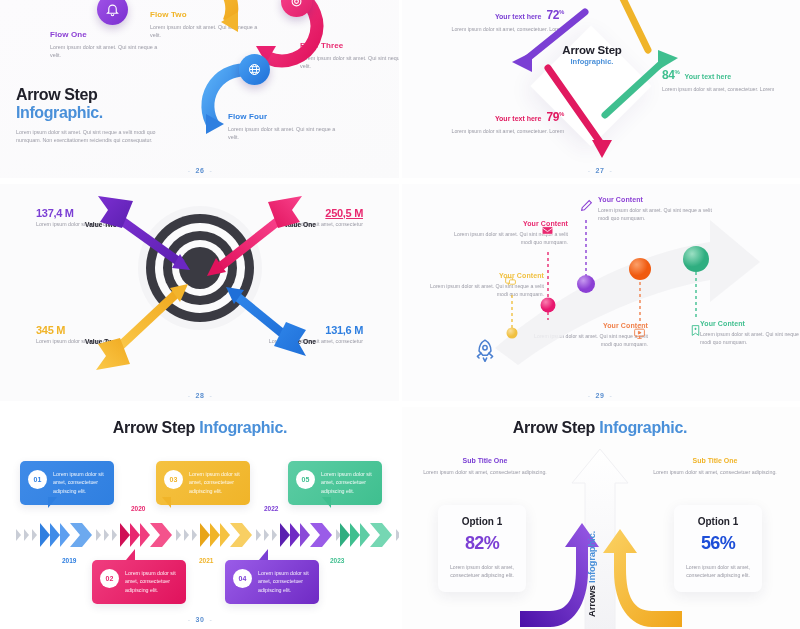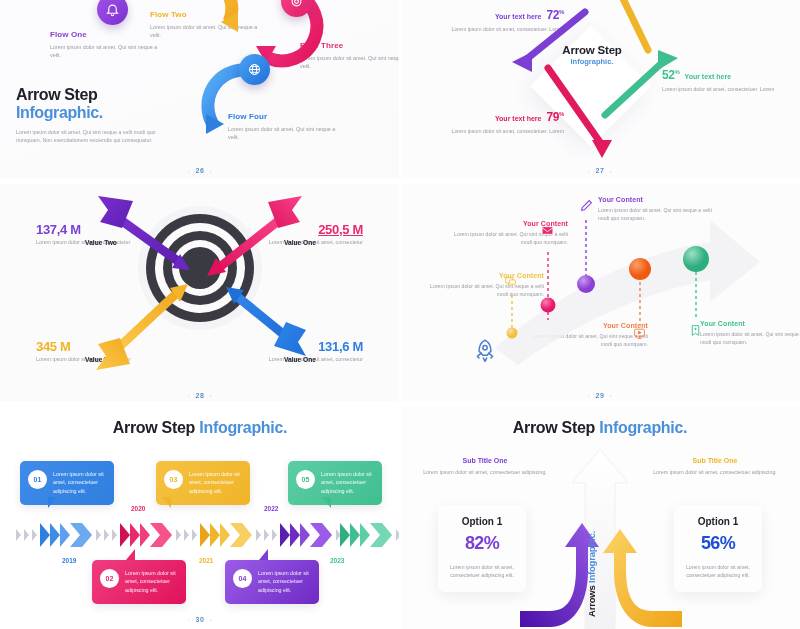--- a/index.html
+++ b/index.html
@@ -74,21 +74,21 @@
   .q27a .lbl,.q27a .pct{color:#7b3fd4;}
   .q27b{left:44px;top:110px;text-align:right;} .q27b .hd{justify-content:flex-end;}
   .q27b .lbl,.q27b .pct{color:#e1195f;}
   .q27c{left:262px;top:68px;text-align:left;}
   .q27c .lbl,.q27c .pct{color:#3fbf8f;}
   .arrsvg27{position:absolute;left:0;top:0;width:400px;height:180px;z-index:4;}
 
   
   .s28 .tgt{position:absolute;left:137px;top:25px;width:126px;height:126px;z-index:2;}
   .v{position:absolute;width:128px;}
-  .v .num{font-size:13px;font-weight:800;letter-spacing:-.3px;margin-bottom:2px;margin-top:15px;}
+  .v .num{font-size:11px;font-weight:800;letter-spacing:-.3px;margin-bottom:2px;}
   .v .sub{font-size:6.6px;font-weight:700;color:#20202a;margin-bottom:2px;}
   .v .bdy{font-size:5.3px;line-height:1.5;}
   .v28a{left:36px;top:27px;text-align:left;} .v28a .num{color:#7b3fd4;}
   .v28b{left:235px;top:27px;text-align:right;} .v28b .num{color:#e8286f;text-decoration:underline;}
   .v28c{left:36px;top:144px;text-align:left;} .v28c .num{color:#f0b429;}
   .v28d{left:235px;top:144px;text-align:right;} .v28d .num{color:#2f7fe0;}
   .arr28{position:absolute;left:0;top:0;width:400px;height:225px;z-index:3;}
 
   
   .s29 .bigarrow{position:absolute;left:0;top:0;width:400px;height:225px;z-index:1;}
@@ -252,21 +252,21 @@
     </div>
     <div class="q q27b">
       <div class="hd">
         <span class="lbl">Your text here</span>
         <span class="pct"><span>79</span><sup>%</sup></span>
       </div>
       <div class="bdy">Lorem ipsum dolor sit amet, consectetuer. Lorem</div>
     </div>
     <div class="q q27c">
       <div class="hd">
-        <span class="pct"><span>52</span><sup>%</sup></span>
+        <span class="pct"><span>84</span><sup>%</sup></span>
         <span class="lbl">Your text here</span>
       </div>
       <div class="bdy">Lorem ipsum dolor sit amet, consectetuer. Lorem</div>
     </div>
 
     <div class="pagenum">
       <span class="dash">-</span><span>27</span><span class="dash">-</span>
     </div>
   </div>
 

